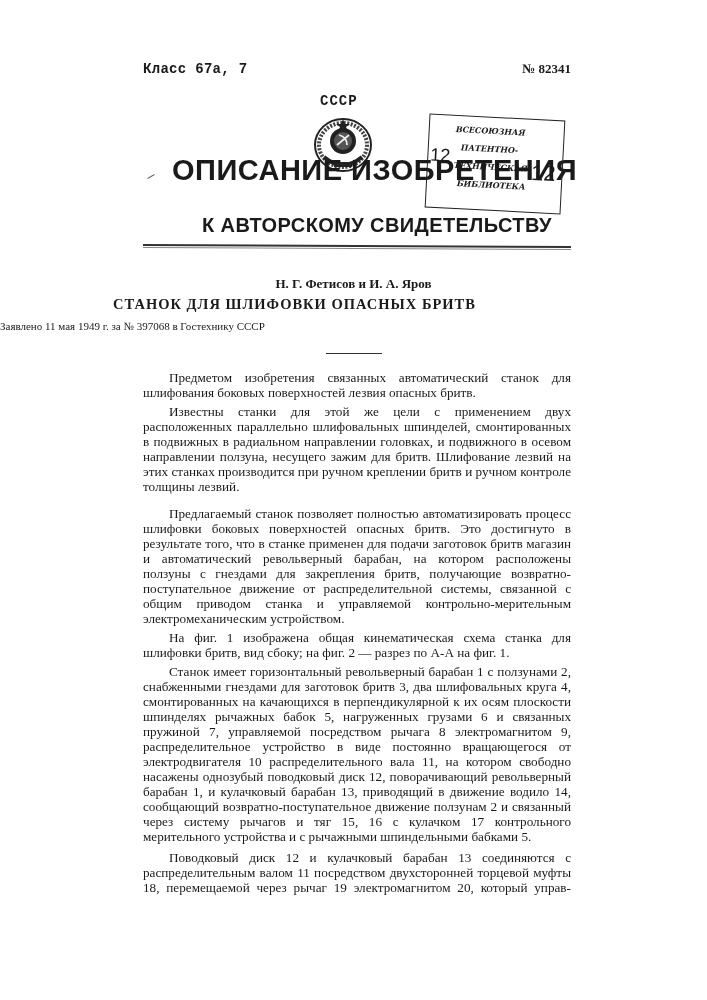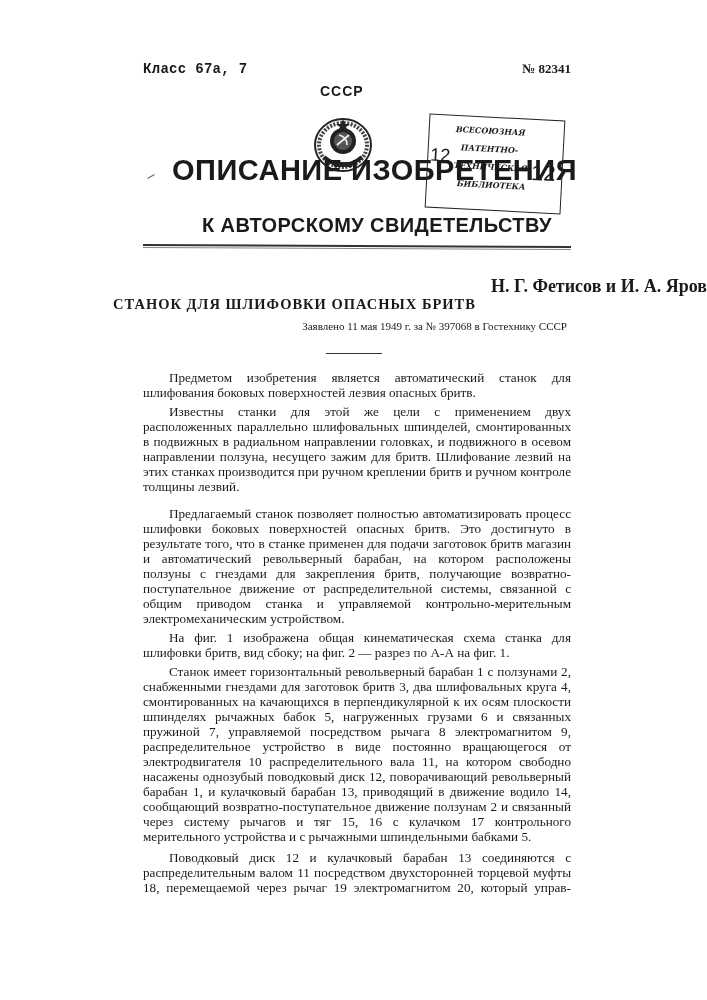--- a/index.html
+++ b/index.html
@@ -1,35 +1,35 @@
 <!DOCTYPE html>
 <html><head>
 <meta charset="utf-8">
 <style>
   html, body { margin: 0; padding: 0; background: #ffffff; }
   body { width: 707px; height: 1000px; position: relative; overflow: hidden; color: #1a1a1a; font-family: "Liberation Serif", "DejaVu Serif", serif; }
   .abs { position: absolute; }
   .klass { left: 143px; top: 61px; font-size: 14px; font-weight: bold; letter-spacing: 0.3px; font-family: Liberation Mono, monospace; }
   .num { left: 515px; top: 61px; font-size: 13px; font-weight: bold; width: 56px; text-align: right; }
-  .sssr { left: 320px; top: 83px; font-family: Liberation Sans, sans-serif; font-size: 14px; font-weight: bold; letter-spacing: 1px; }
+  .sssr { left: 320px; top: 93px; font-family: Liberation Mono, monospace; font-size: 14px; font-weight: bold; letter-spacing: 1px; }
   .emblem { left: 310px; top: 115px; width: 66px; height: 62px; }
   .title { left: 172px; top: 154px; font-family: "Liberation Sans", "DejaVu Sans", sans-serif; font-size: 29px; font-weight: bold; letter-spacing: 0.5px; white-space: nowrap; }
   .subtitle { left: 202px; top: 214px; font-family: "Liberation Sans", "DejaVu Sans", sans-serif; font-size: 20px; font-weight: bold; letter-spacing: 0.4px; white-space: nowrap; }
   .rule { left: 143px; top: 245px; width: 428px; height: 0; border-top: 2px solid #333; transform: rotate(0.25deg); }
   .rule2 { left: 143px; top: 248px; width: 428px; height: 0; border-top: 1px solid #888; transform: rotate(0.25deg); }
   .stamp { left: 427px; top: 117px; width: 134px; height: 92px; border: 1.5px solid #222; transform: rotate(3deg); font-family: "DejaVu Serif", serif; font-weight: bold; font-size: 8px; }
   .stamp .l1 { position: absolute; left: 26px; top: 8px; font-style: italic; }
   .stamp .l2 { position: absolute; left: 32px; top: 26px; font-style: italic; }
   .stamp .l3 { position: absolute; left: 26px; top: 44px; font-style: italic; }
   .stamp .l4 { position: absolute; left: 30px; top: 62px; font-style: italic; }
   .stamp .n-left { position: absolute; left: 2px; top: 30px; font-size: 18px; font-weight: normal; font-family: "Liberation Sans", sans-serif; }
   .stamp .n-right { position: absolute; right: 6px; top: 40px; font-size: 22px; font-weight: normal; font-family: "Liberation Sans", sans-serif; }
-  .authors { left: 0; width: 707px; top: 276px; text-align: right; font-size: 18px; font-weight: bold; }
+  .authors { left: 0; width: 707px; top: 276px; text-align: center; font-size: 13px; font-weight: bold; }
   .inv-title { left: 0; width: 589px; top: 296px; text-align: center; font-size: 14.5px; font-weight: bold; letter-spacing: 1px; }
-  .filed { left: 0; width: 567px; top: 320px; text-align: right; font-size: 11px; }
+  .filed { left: 0; width: 567px; top: 320px; text-align: left; font-size: 11px; }
   .shortrule { left: 326px; top: 353px; width: 56px; border-top: 1px solid #333; }
   .body { left: 143px; top: 370px; width: 428px; font-size: 13.2px; line-height: 15px; text-align: justify; }
   .body p { margin: 0 0 4px 0; text-indent: 26px; }
   .dash-mark { left: 147px; top: 176px; width: 8px; border-top: 1px solid #666; transform: rotate(-30deg); }
 </style>
 </head>
 <body>
 
 <div class="abs klass">Класс 67а, 7</div>
 <div class="abs num">№ 82341</div>
@@ -64,19 +64,19 @@
 
 <div class="abs rule"></div>
 <div class="abs rule2"></div>
 
 <div class="abs authors">Н. Г. Фетисов и И. А. Яров</div>
 <div class="abs inv-title">СТАНОК ДЛЯ ШЛИФОВКИ ОПАСНЫХ БРИТВ</div>
 <div class="abs filed">Заявлено 11 мая 1949 г. за № 397068 в Гостехнику СССР</div>
 <div class="abs shortrule"></div>
 
 <div class="abs body">
-  <p>Предметом изобретения является автоматический станок для шлифования боковых поверхностей лезвия опасных бритв.</p>
+  <p>Предметом изобретения связанных автоматический станок для шлифования боковых поверхностей лезвия опасных бритв.</p>
   <p style="margin-bottom:12px">Известны станки для этой же цели с применением двух расположенных параллельно шлифовальных шпинделей, смонтированных в подвижных в радиальном направлении головках, и подвижного в осевом направлении ползуна, несущего зажим для бритв. Шлифование лезвий на этих станках производится при ручном креплении бритв и ручном контроле толщины лезвий.</p>
   <p>Предлагаемый станок позволяет полностью автоматизировать процесс шлифовки боковых поверхностей опасных бритв. Это достигнуто в результате того, что в станке применен для подачи заготовок бритв магазин и автоматический револьверный барабан, на котором расположены ползуны с гнездами для закрепления бритв, получающие возвратно-поступательное движение от распределительной системы, связанной с общим приводом станка и управляемой контрольно-мерительным электромеханическим устройством.</p>
   <p>На фиг. 1 изображена общая кинематическая схема станка для шлифовки бритв, вид сбоку; на фиг. 2 — разрез по А-А на фиг. 1.</p>
   <p style="margin-bottom:6px">Станок имеет горизонтальный револьверный барабан 1 с ползунами 2, снабженными гнездами для заготовок бритв 3, два шлифовальных круга 4, смонтированных на качающихся в перпендикулярной к их осям плоскости шпинделях рычажных бабок 5, нагруженных грузами 6 и связанных пружиной 7, управляемой посредством рычага 8 электромагнитом 9, распределительное устройство в виде постоянно вращающегося от электродвигателя 10 распределительного вала 11, на котором свободно насажены однозубый поводковый диск 12, поворачивающий револьверный барабан 1, и кулачковый барабан 13, приводящий в движение водило 14, сообщающий возвратно-поступательное движение ползунам 2 и связанный через систему рычагов и тяг 15, 16 с кулачком 17 контрольного мерительного устройства и с рычажными шпиндельными бабками 5.</p>
   <p style="text-align-last:justify">Поводковый диск 12 и кулачковый барабан 13 соединяются с распределительным валом 11 посредством двухсторонней торцевой муфты 18, перемещаемой через рычаг 19 электромагнитом 20, который управ-</p>
 </div>
 
 </body></html>

